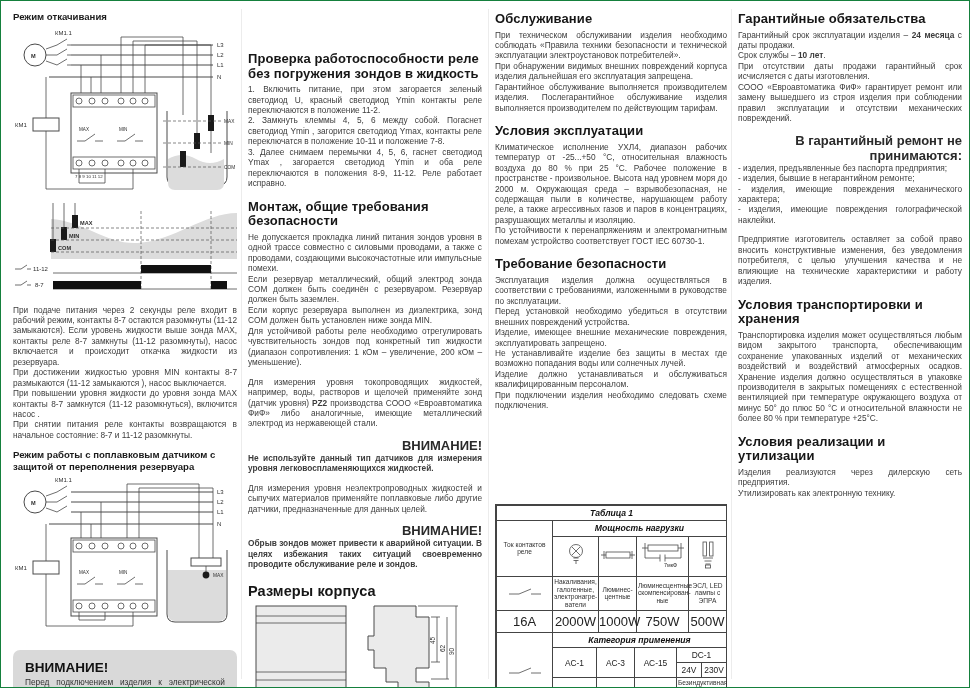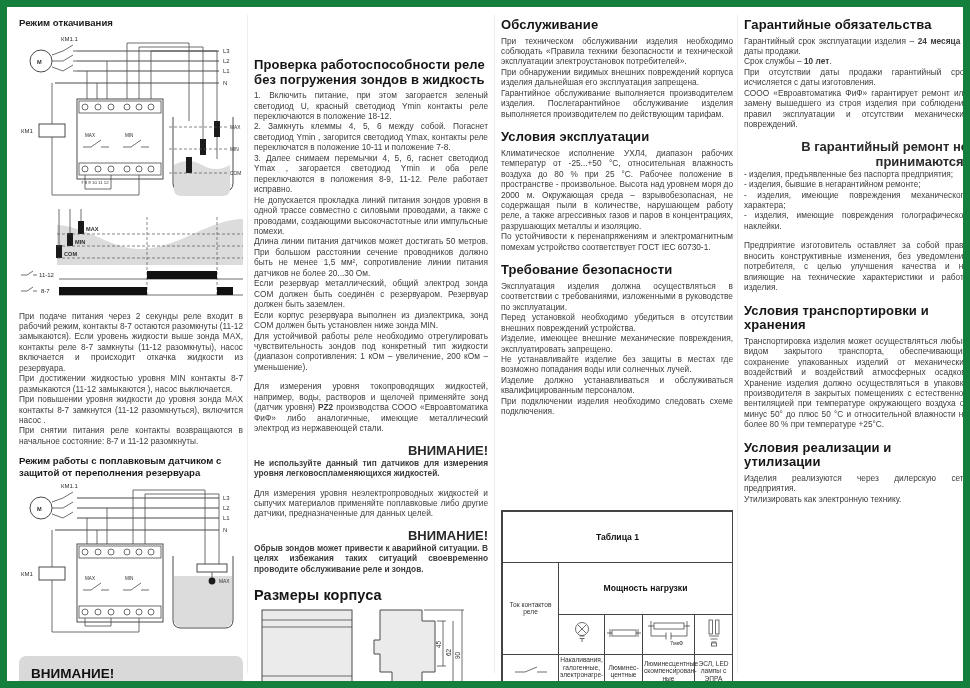--- a/index.html
+++ b/index.html
@@ -1,20 +1,20 @@
 <!DOCTYPE html>
 <html lang="ru"><head>
 <meta charset="utf-8">
 <style>
   * { margin:0; padding:0; box-sizing:border-box; }
   html,body { background:#e9e9e9; }
   body { font-family:"Liberation Sans", sans-serif; }
   .page {
     position:relative; width:970px; height:688px; background:#ffffff;
-    border:7px solid #15803d; overflow:hidden; color:#3a3a3a;
+    border:1px solid #15803d; overflow:hidden; color:#3a3a3a;
   }
   .col { position:absolute; top:0; height:688px; }
   .col1 { left:12px;  width:224px; }
   .col2 { left:247px; width:234px;margin-top:40px; }
   .col3 { left:494px; width:232px; }
   .col4 { left:737px; width:224px; }
   .vsep { position:absolute; top:8px; bottom:8px; width:1px; background:#ececec; }
   .h1 { font-size:13px; font-weight:bold; color:#161616; line-height:1.12; margin:11px 0 3px 0; letter-spacing:.1px; }
   .h2 { font-size:9.6px; font-weight:bold; color:#1b1b1b; line-height:1.2; margin:9px 0 2px 0; }
   p.t { font-size:8.3px; line-height:1.26; text-align:justify; color:#3c3c3c; }
@@ -32,21 +32,21 @@
   .ln { stroke:#4a4a4a; stroke-width:1; fill:none; }
   .lnt { stroke:#4a4a4a; stroke-width:.8; fill:none; }
   .dash { stroke:#555; stroke-width:.7; stroke-dasharray:3 2; fill:none; }
   
   .tblwrap { position:absolute; left:0; top:503px; width:232px; border:1px solid #444; }
   table.spec { width:100%; border-collapse:collapse; table-layout:fixed; }
   table.spec td, table.spec th {
     border:1px solid #444; font-size:6.6px; text-align:center; vertical-align:middle;
     padding:1px 1px; color:#333; font-weight:normal; line-height:1.2;
   }
-  table.spec th.big { font-size:8.6px; font-weight:bold; color:#111; padding:20px 0; }
+  table.spec th.big { font-size:8.6px; font-weight:bold; color:#111; padding:2px 0;font-style:italic; }
   table.spec td.val { font-size:13px; padding:2.5px 0; color:#222; }
   table.spec td.cat { font-size:8.4px; padding:2px 0; color:#222; }
 </style>
 </head>
 <body>
 
 <div class="page">
   <div class="vsep" style="left:240px"></div>
   <div class="vsep" style="left:487px"></div>
   <div class="vsep" style="left:730px"></div>
@@ -230,26 +230,26 @@
     </svg>
 
     <div class="warnbox">
       <div class="wtitle">ВНИМАНИЕ!</div>
       <p class="t">Перед подключением изделия к электрической сети (в случае его хранения или транспортировки при низких температурах), для исключения повреждений вызванных конденсацией влаги, необходимо выдержать изделие в теплом помещении не менее 2 ч.</p>
     </div>
   </div>
 
   <div class="col col2">
     <div class="h1">Проверка работоспособности реле без погружения зондов в жидкость</div>
-    <p class="t">1. Включить питание, при этом загорается зеленый светодиод U, красный светодиод Ymin контакты реле переключаются в положение 18-12.</p>
+    <p class="t">1. Включить питание, при этом загорается зеленый светодиод U, красный светодиод Ymin контакты реле переключаются в положение 11-2.</p>
     <p class="t">2. Замкнуть клеммы 4, 5, 6 между собой. Погаснет светодиод Ymin , загорится светодиод Ymax, контакты реле переключатся в положение 10-11 и положение 7-8.</p>
     <p class="t">3. Далее снимаем перемычки 4, 5, 6, гаснет светодиод Ymax , загорается светодиод Ymin и оба реле переключаются в положения 8-9, 11-12. Реле работает исправно.</p>
 
+    <div class="h1">Монтаж, общие требования безопасности</div>
     <p class="t">Не допускается прокладка линий питания зондов уровня в одной трассе совместно с силовыми проводами, а также с проводами, создающими высокочастотные или импульсные помехи.</p>
-    <p class="t">Длина линии питания датчиков может достигать 50 метров. При большом расстоянии сечение проводников должно быть не менее 1,5 мм², сопротивление линии питания датчиков не более 20...30 Ом.</p>
     <p class="t">Если резервуар металлический, общий электрод зонда COM должен быть соединён с резервуаром. Резервуар должен быть заземлен.</p>
     <p class="t">Если корпус резервуара выполнен из диэлектрика, зонд COM должен быть установлен ниже зонда MIN.</p>
     <p class="t">Для устойчивой работы реле необходимо отрегулировать чувствительность зондов под конкретный тип жидкости (диапазон сопротивления: 1 кОм – увеличение, 200 кОм – уменьшение).</p>
     <p class="t gap"><span>Для измерения уровня токопроводящих жидкостей, например, воды, растворов и щелочей применяйте зонд (датчик уровня) </span><b>PZ2</b><span> производства СООО «Евроавтоматика ФиФ» либо аналогичные, имеющие металлический электрод из нержавеющей стали.</span></p>
 
     <div class="warnhead">ВНИМАНИЕ!</div>
     <p class="t bold">Не используйте данный тип датчиков для измерения уровня легковоспламеняющихся жидкостей.</p>
 
     <p class="t gap">Для измерения уровня неэлектропроводных жидкостей и сыпучих материалов применяйте поплавковые либо другие датчики, предназначенные для данных целей.</p>
 

